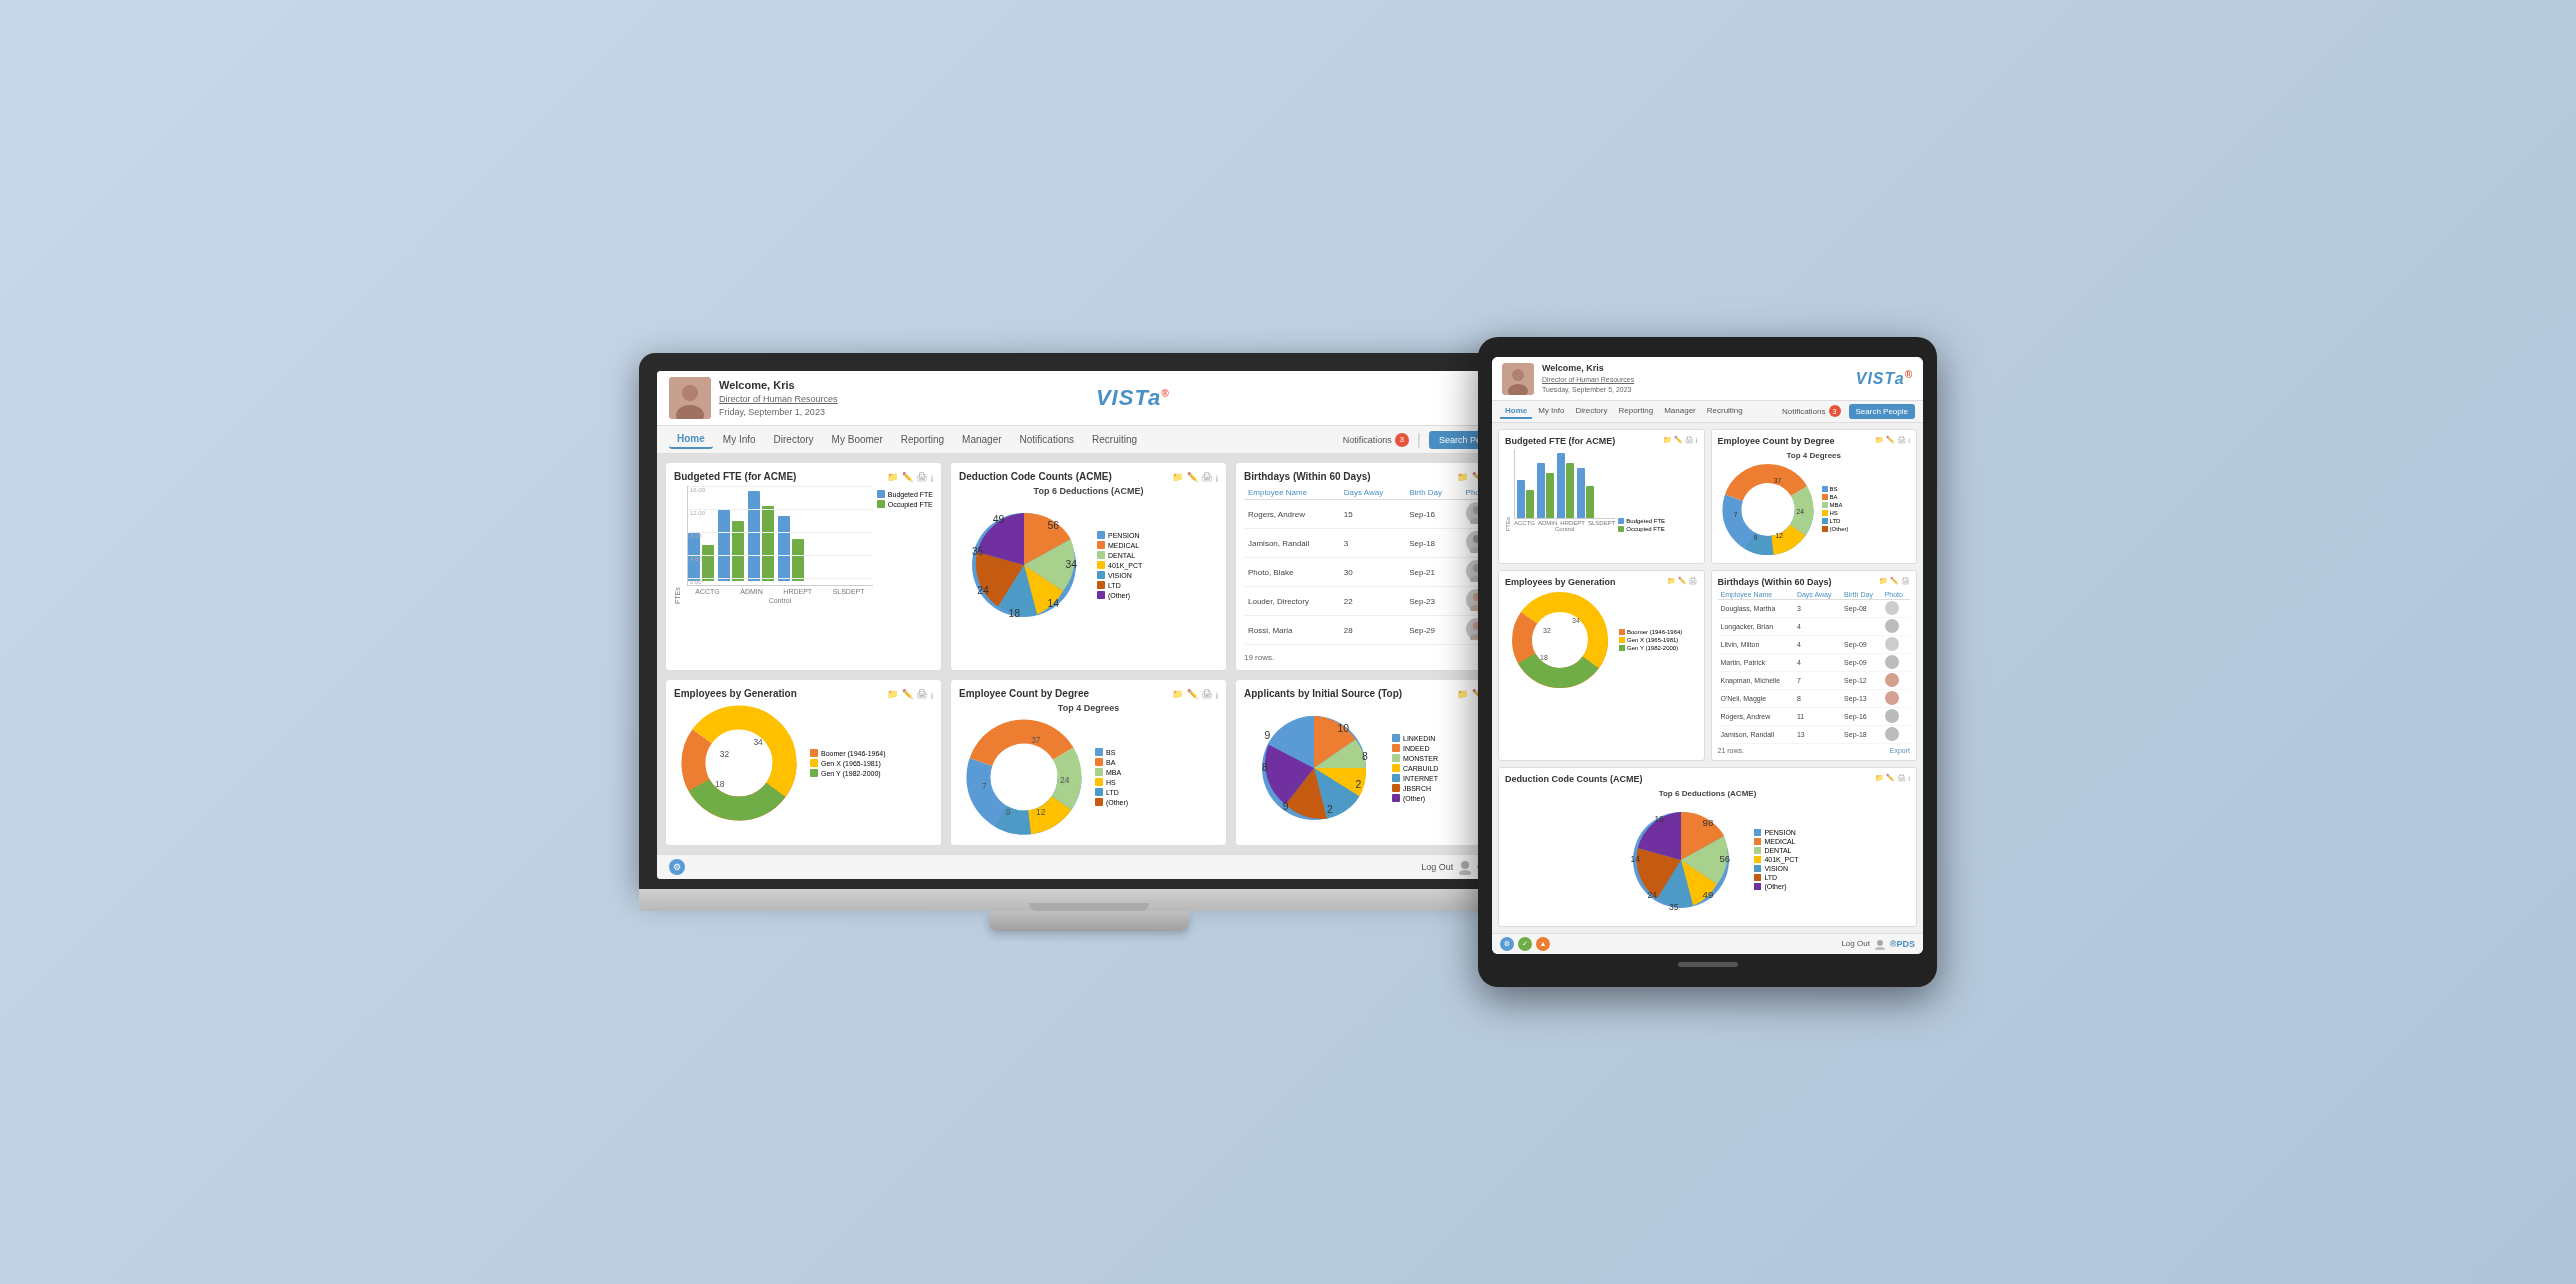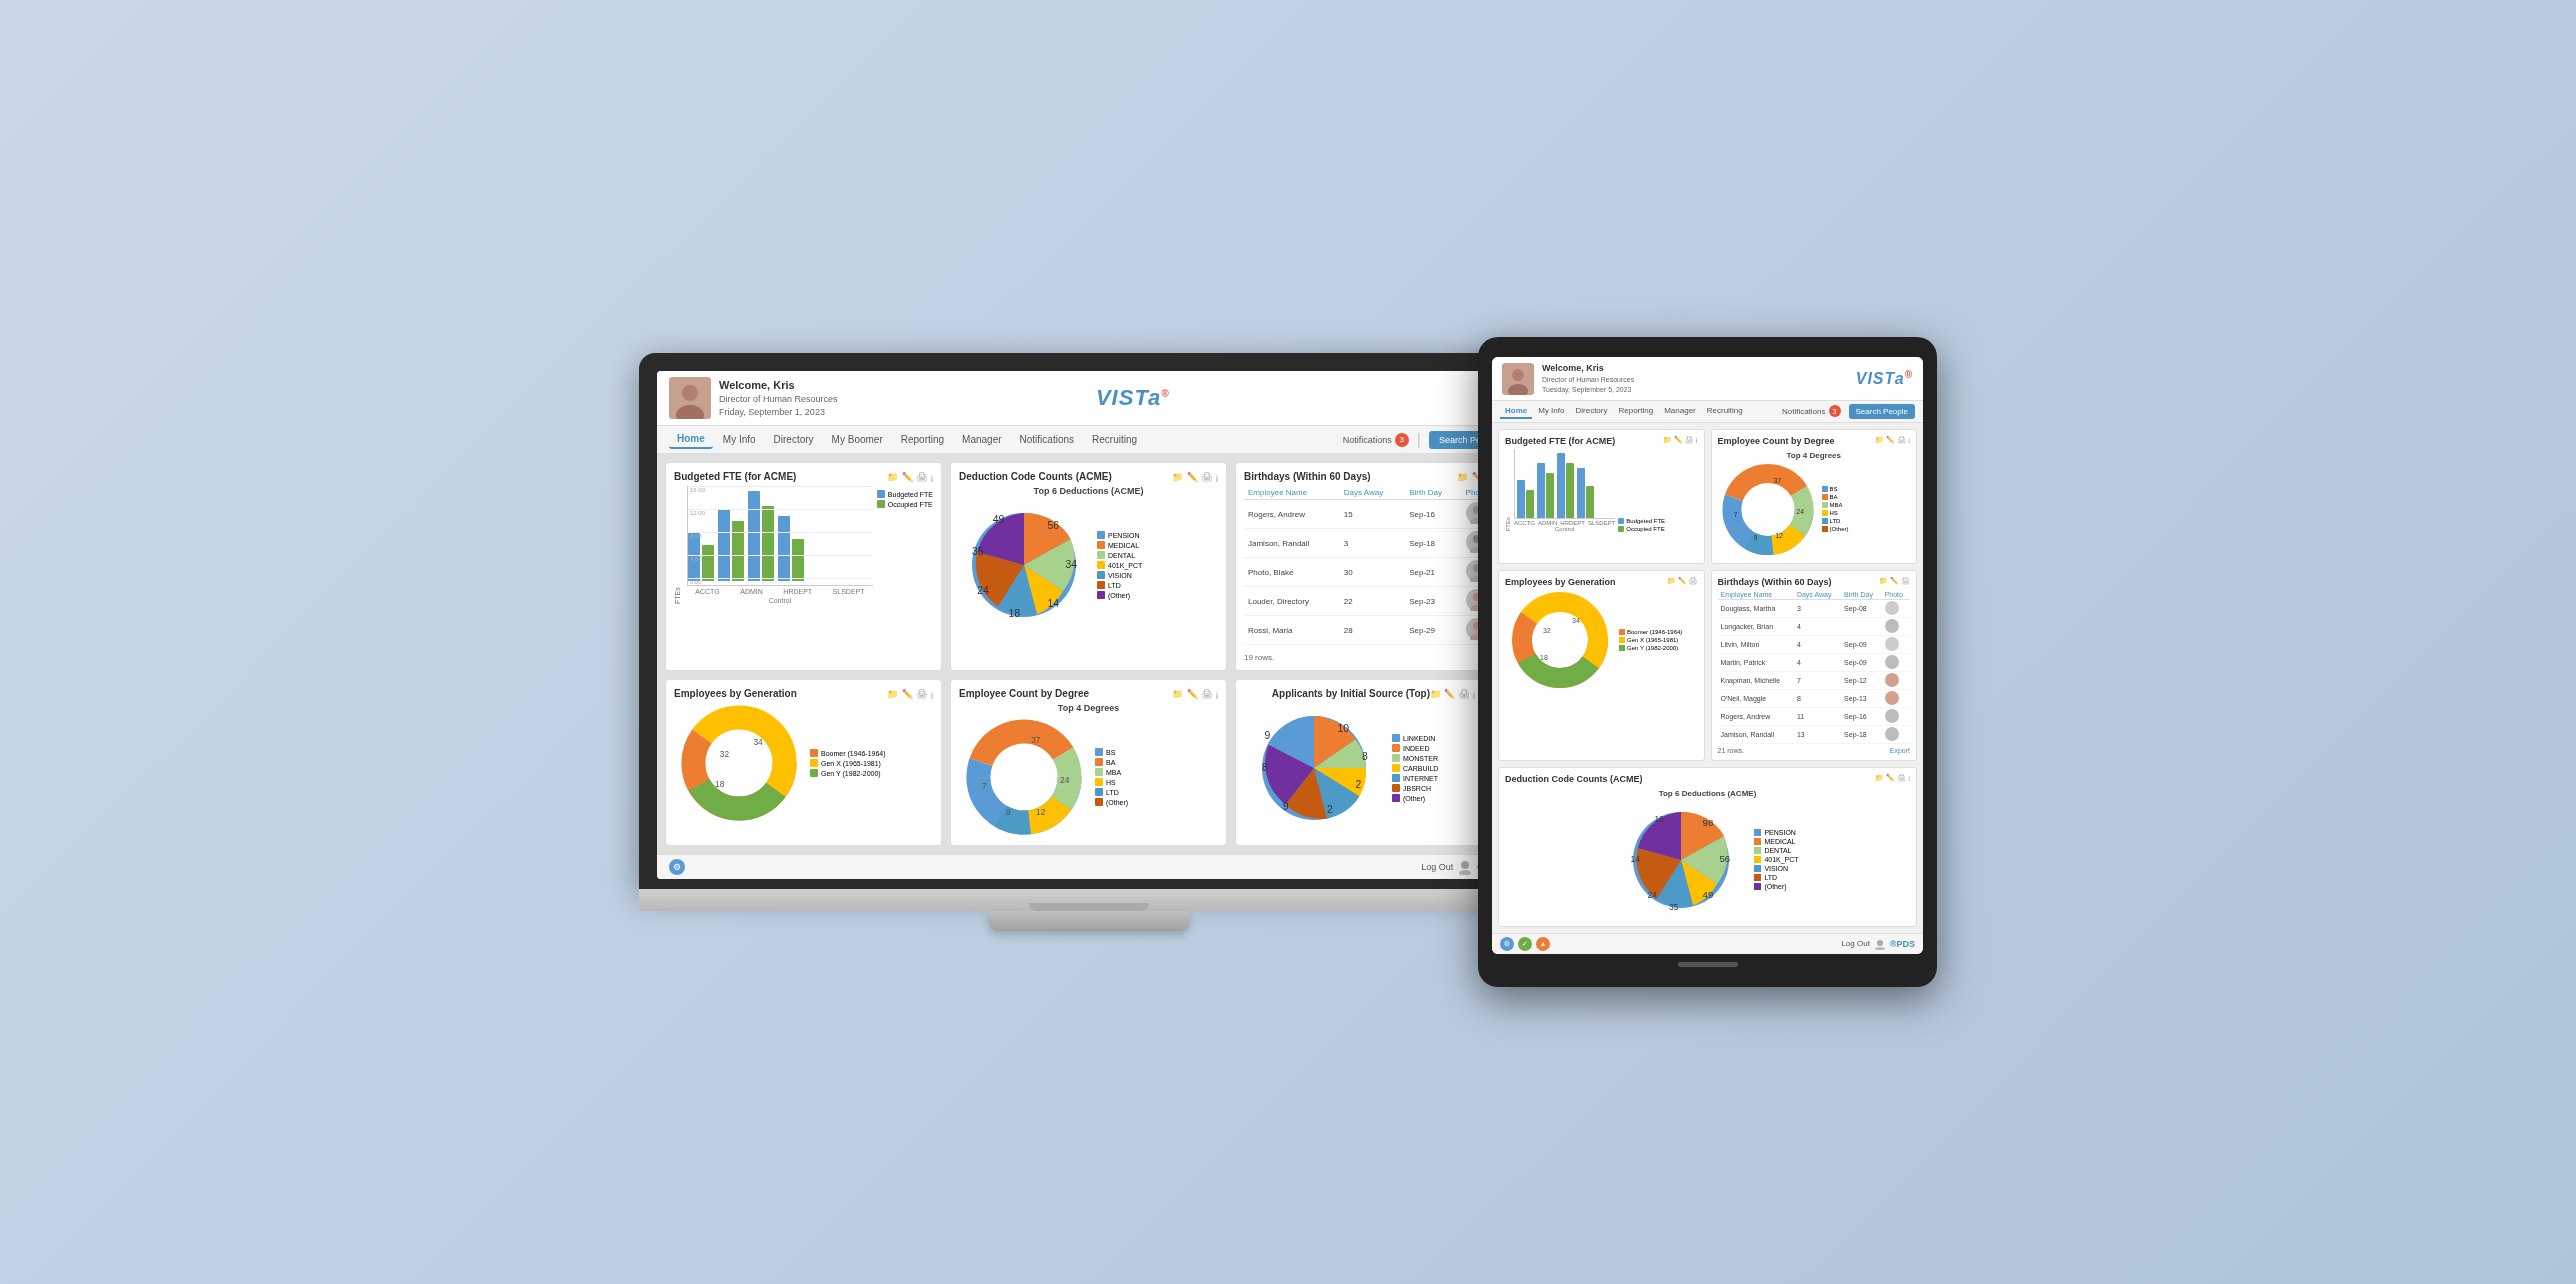--- a/index.html
+++ b/index.html
@@ -112,21 +112,21 @@
       height: 100%;
       background: linear-gradient(135deg, #d4a090 0%, #b08070 100%);
       display: flex;
       align-items: center;
       justify-content: center;
       color: #fff;
       font-size: 14px;
     }
     .user-text { font-size: 10px; line-height: 1.4; }
     .user-name { font-weight: bold; font-size: 11px; color: #333; }
-    .user-title { color: #666; font-size: 9px; }
+    .user-title { color: #666; font-size: 9px; text-decoration: underline; }
     .user-date { color: #666; font-size: 9px; }
     .vista-logo {
       font-size: 22px;
       font-style: italic;
       color: #4a90c4;
       font-weight: bold;
       letter-spacing: 1px;
     }
     .vista-logo span { color: #e8543a; font-size: 10px; vertical-align: super; }
 
@@ -753,21 +753,21 @@
                 </div>
               <div class="legend-item">
                   <div class="legend-dot" style="background:#c55a11"></div>
                   <span>(Other)</span>
                 </div>
             </div>
           </div>
         </div>
 
         <div class="widget">
-          <div style="display:flex;justify-content:center;align-items:center">
+          <div style="display:flex;justify-content:space-between;align-items:center">
             <div class="widget-title">Applicants by Initial Source (Top)</div>
             <div class="widget-icons">
               <span>📁</span>
               <span>✏️</span>
               <span>🖨</span>
               <span>ℹ</span>
             </div>
           </div>
           <div class="pie-container">
             <svg width="140" height="130" viewBox="0 0 100 100">

